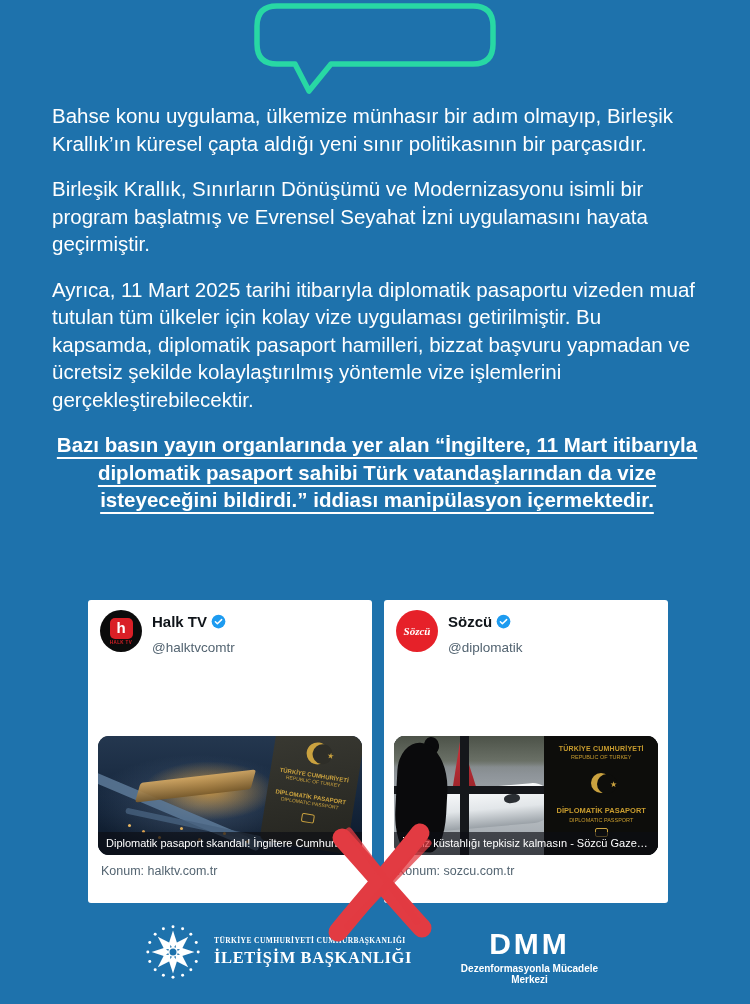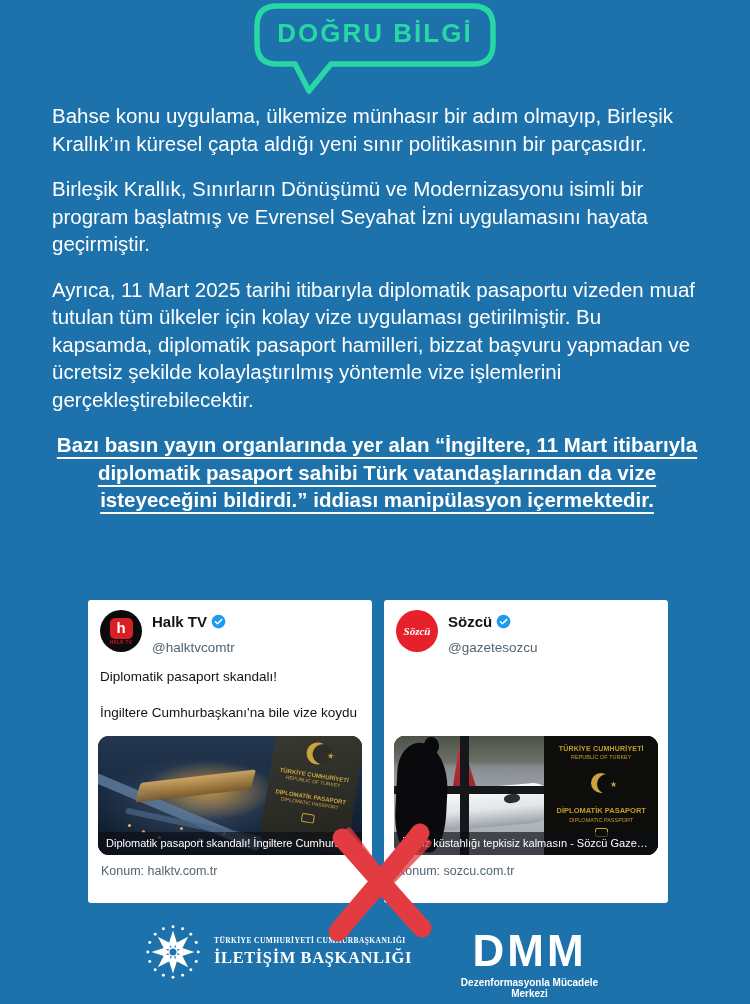--- a/index.html
+++ b/index.html
@@ -153,32 +153,31 @@
   
   .xmark { position:absolute; left:318px; top:816px; z-index:9; }
   
   .footer-left {
     position:absolute; left:145px; top:924px; display:flex; align-items:center; gap:13px; color:#fff;
   }
   .fl-text { display:flex; flex-direction:column; }
   .fl-small { font-family:"Liberation Serif", serif; font-size:7.5px; font-weight:bold; letter-spacing:.4px; }
   .fl-big { font-family:"Liberation Serif", serif; font-size:16.5px; font-weight:bold; letter-spacing:.6px; margin-top:3px; }
   .footer-right { position:absolute; left:447px; top:929px; width:165px; text-align:center; color:#fff; }
-  .dmm { font-size:44px; font-weight:900; letter-spacing:3px; line-height:1; }
+  .dmm { font-size:30px; font-weight:900; letter-spacing:3px; line-height:1; }
   .dmm-sub { font-size:10px; font-weight:bold; margin-top:4px; }
 </style>
 </head>
 <body>
 
 <div class="page">
 
   <svg class="bubble-svg" width="244" height="94" viewBox="0 0 244 94">
     <path d="M 24 4 L 220 4 Q 240 4 240 24 L 240 42 Q 240 62 220 62 L 78 62 L 56 89 L 42 62 L 24 62 Q 4 62 4 42 L 4 24 Q 4 4 24 4 Z" fill="#1e72ac" stroke="#28d8a4" stroke-width="5.5" stroke-linejoin="round"></path>
   </svg>
-  <div class="bubble-label">DOĞRU BİLGİ</div>
 
   <div class="content">
     <p>Bahse konu uygulama, ülkemize münhasır bir adım olmayıp, Birleşik Krallık’ın küresel çapta aldığı yeni sınır politikasının bir parçasıdır.</p>
     <p>Birleşik Krallık, Sınırların Dönüşümü ve Modernizasyonu isimli bir program başlatmış ve Evrensel Seyahat İzni uygulamasını hayata geçirmiştir.</p>
     <p>Ayrıca, 11 Mart 2025 tarihi itibarıyla diplomatik pasaportu vizeden muaf tutulan tüm ülkeler için kolay vize uygulaması getirilmiştir. Bu kapsamda, diplomatik pasaport hamilleri, bizzat başvuru yapmadan ve ücretsiz şekilde kolaylaştırılmış yöntemle vize işlemlerini gerçekleştirebilecektir.</p>
     <p class="claim">Bazı basın yayın organlarında yer alan “İngiltere, 11 Mart itibarıyla diplomatik pasaport sahibi Türk vatandaşlarından da vize isteyeceğini bildirdi.” iddiası manipülasyon içermektedir.</p>
   </div>
 
   <div class="tweets">
 
@@ -191,24 +190,20 @@
         <div class="tw-names">
           <div class="tw-name">
             <span>Halk TV</span>
             <svg width="15" height="15" viewBox="0 0 24 24">
               <circle cx="12" cy="12" r="11" fill="#1d9bf0"></circle>
               <path d="M7 12.5l3.2 3.2L17 9" stroke="#fff" stroke-width="2.4" fill="none" stroke-linecap="round" stroke-linejoin="round"></path>
             </svg>
           </div>
           <div class="tw-handle">@halktvcomtr</div>
         </div>
-      </div>
-      <div class="tw-text tw-text-wrap">
-        <p>Diplomatik pasaport skandalı!</p>
-        <p class="gap-big">İngiltere Cumhurbaşkanı'na bile vize koydu</p>
       </div>
       <div class="tw-img">
         <div class="photo-airport">
           <div class="taxiway"></div>
           <div class="taxiway2"></div>
           <div class="terminal"></div>
           <div class="lights"></div>
           <div class="passport">
             <div class="crescent">
               <span class="c1"></span>
@@ -231,21 +226,21 @@
       <div class="tw-head">
         <div class="av av-sozcu">Sözcü</div>
         <div class="tw-names">
           <div class="tw-name">
             <span>Sözcü</span>
             <svg width="15" height="15" viewBox="0 0 24 24">
               <circle cx="12" cy="12" r="11" fill="#1d9bf0"></circle>
               <path d="M7 12.5l3.2 3.2L17 9" stroke="#fff" stroke-width="2.4" fill="none" stroke-linecap="round" stroke-linejoin="round"></path>
             </svg>
           </div>
-          <div class="tw-handle">@gazetesozcu</div>
+          <div class="tw-handle">@diplomatik</div>
         </div>
       </div>
       <div class="tw-img">
         <div class="photo-window">
           <div class="ph-left">
             <div class="trees"></div>
             <div class="tailfin"></div>
             <div class="plane"></div>
             <div class="cockpit"></div>
             <div class="mullion-v"></div>

